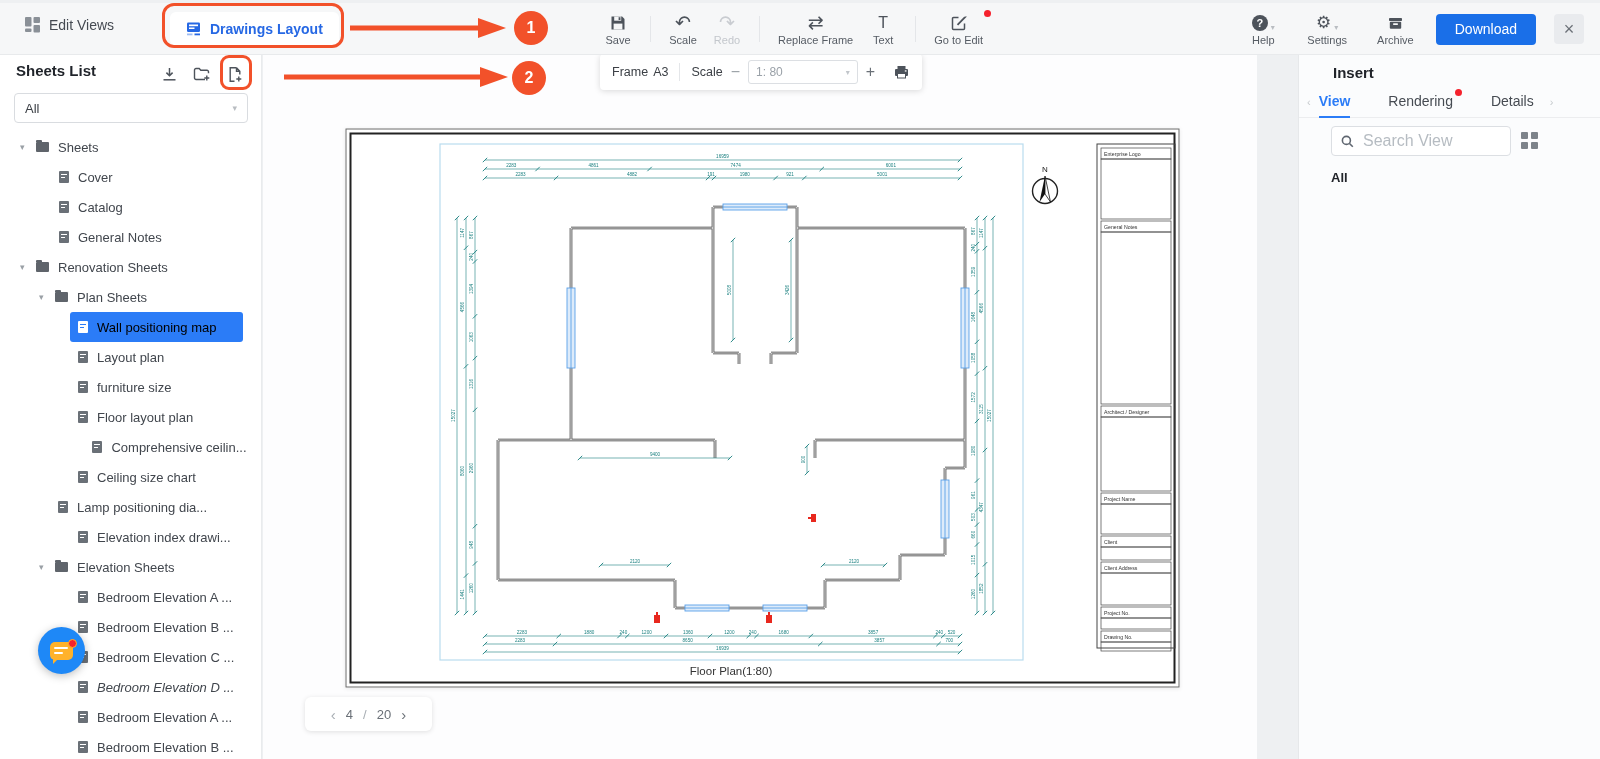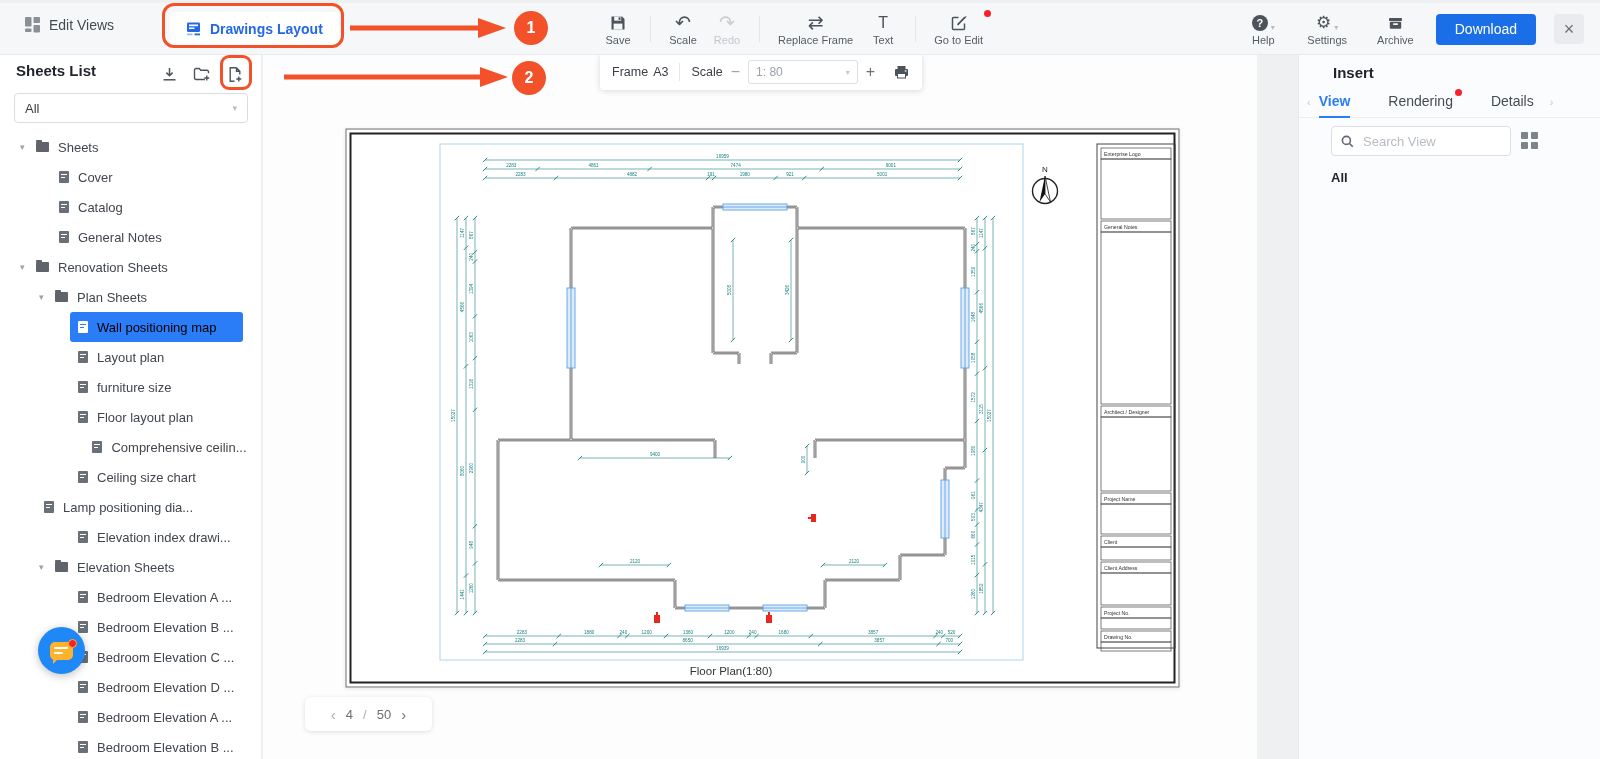--- a/index.html
+++ b/index.html
@@ -93,21 +93,21 @@
   .rp-title{position:absolute;left:34px;top:12px;font-size:15px;font-weight:700;color:#21242a;}
   .rp-tabs{position:absolute;left:0;top:34px;width:100%;height:32px;border-bottom:1px solid #ecedef;
     display:flex;align-items:center;}
   .rp-tabs .scroll-chev{font-size:11px;color:#c6cacd;padding:0 8px;cursor:pointer;}
   .rtab{position:relative;font-size:14px;color:#464b52;margin-right:38px;cursor:pointer;padding-bottom:2px;}
   .rtab.active{color:#2b7cf7;font-weight:700;}
   .rtab.active::after{content:"";position:absolute;left:0;right:0;bottom:-7px;height:2px;background:#2b7cf7;}
   .rtab .reddot{top:-4px;right:-9px;}
   .rp-search{position:absolute;left:32px;top:74px;width:180px;height:30px;border:1px solid #dcdfe3;border-radius:4px;
     background:#fff;display:flex;align-items:center;padding:0 9px;gap:7px;}
-  .rp-search input{border:none;outline:none;flex:1;font-size:13px;color:#3c4046;min-width:0;
+  .rp-search input{border:none;outline:none;flex:1;font-size:16px;color:#3c4046;min-width:0;
     font-family:"Liberation Sans",sans-serif;background:transparent;}
   .rp-search input::placeholder{color:#b6bcc2;}
   .grid-toggle{position:absolute;left:222px;top:80px;width:17px;height:17px;cursor:pointer;
     display:grid;grid-template-columns:7px 7px;grid-template-rows:7px 7px;gap:3px;}
   .grid-toggle span{background:#7d838a;border-radius:1px;}
   .rp-all{position:absolute;left:32px;top:118px;font-size:13px;font-weight:700;color:#21242a;}
   .rp-folders{position:absolute;left:24px;top:144px;width:260px;display:flex;flex-wrap:wrap;}
   .rp-folder{width:112px;margin:12px 10px 14px 8px;cursor:pointer;}
   .rp-folder svg{display:block;}
   .rp-folder .flabel{margin-top:12px;font-size:12.5px;color:#5b6066;white-space:nowrap;overflow:hidden;
@@ -296,21 +296,21 @@
         <span class="tlabel2">Floor layout plan</span>
       </div>
       <div class="tree-row" style="padding-left: 78px; justify-content: center;">
         <span class="ficon file"></span>
         <span class="tlabel2">Comprehensive ceilin...</span>
       </div>
       <div class="tree-row" style="padding-left: 78px;">
         <span class="ficon file"></span>
         <span class="tlabel2">Ceiling size chart</span>
       </div>
-      <div class="tree-row" style="padding-left: 44px;">
+      <div class="tree-row" style="padding-left: 58px;">
         <span class="ficon file"></span>
         <span class="tlabel2">Lamp positioning dia...</span>
       </div>
       <div class="tree-row" style="padding-left: 78px;">
         <span class="ficon file"></span>
         <span class="tlabel2">Elevation index drawi...</span>
       </div>
       <div class="tree-row" style="padding-left: 39px;">
         <span class="caret">▾</span>
         <span class="ficon folder"></span>
@@ -321,21 +321,21 @@
         <span class="tlabel2">Bedroom Elevation A ...</span>
       </div>
       <div class="tree-row" style="padding-left: 78px;">
         <span class="ficon file"></span>
         <span class="tlabel2">Bedroom Elevation B ...</span>
       </div>
       <div class="tree-row" style="padding-left: 78px;">
         <span class="ficon file"></span>
         <span class="tlabel2">Bedroom Elevation C ...</span>
       </div>
-      <div class="tree-row" style="padding-left: 78px;">
+      <div class="tree-row" style="padding-left: 78px; font-style: italic;">
         <span class="ficon file"></span>
         <span class="tlabel2">Bedroom Elevation D ...</span>
       </div>
       <div class="tree-row" style="padding-left: 78px;">
         <span class="ficon file"></span>
         <span class="tlabel2">Bedroom Elevation A ...</span>
       </div>
       <div class="tree-row" style="padding-left: 78px;">
         <span class="ficon file"></span>
         <span class="tlabel2">Bedroom Elevation B ...</span>
@@ -646,21 +646,21 @@
         <text x="759" y="510.8" font-size="5.2" fill="#333">Drawing No.</text>
         <rect x="756" y="514" width="70" height="9" fill="none" stroke="#444" stroke-width="0.7"></rect>
       </g>
     </svg>
 </div>
 
 <div class="pager">
   <span class="chev prev">‹</span>
   <span>4</span>
   <span class="sep">/</span>
-  <span>50</span>
+  <span>20</span>
   <span class="chev">›</span>
 </div>
 
 <div class="rpanel">
   <div class="rp-title">Insert</div>
   <div class="rp-tabs">
     <span class="scroll-chev">‹</span>
     <span class="rtab active">
       <span>View</span>
     </span>

